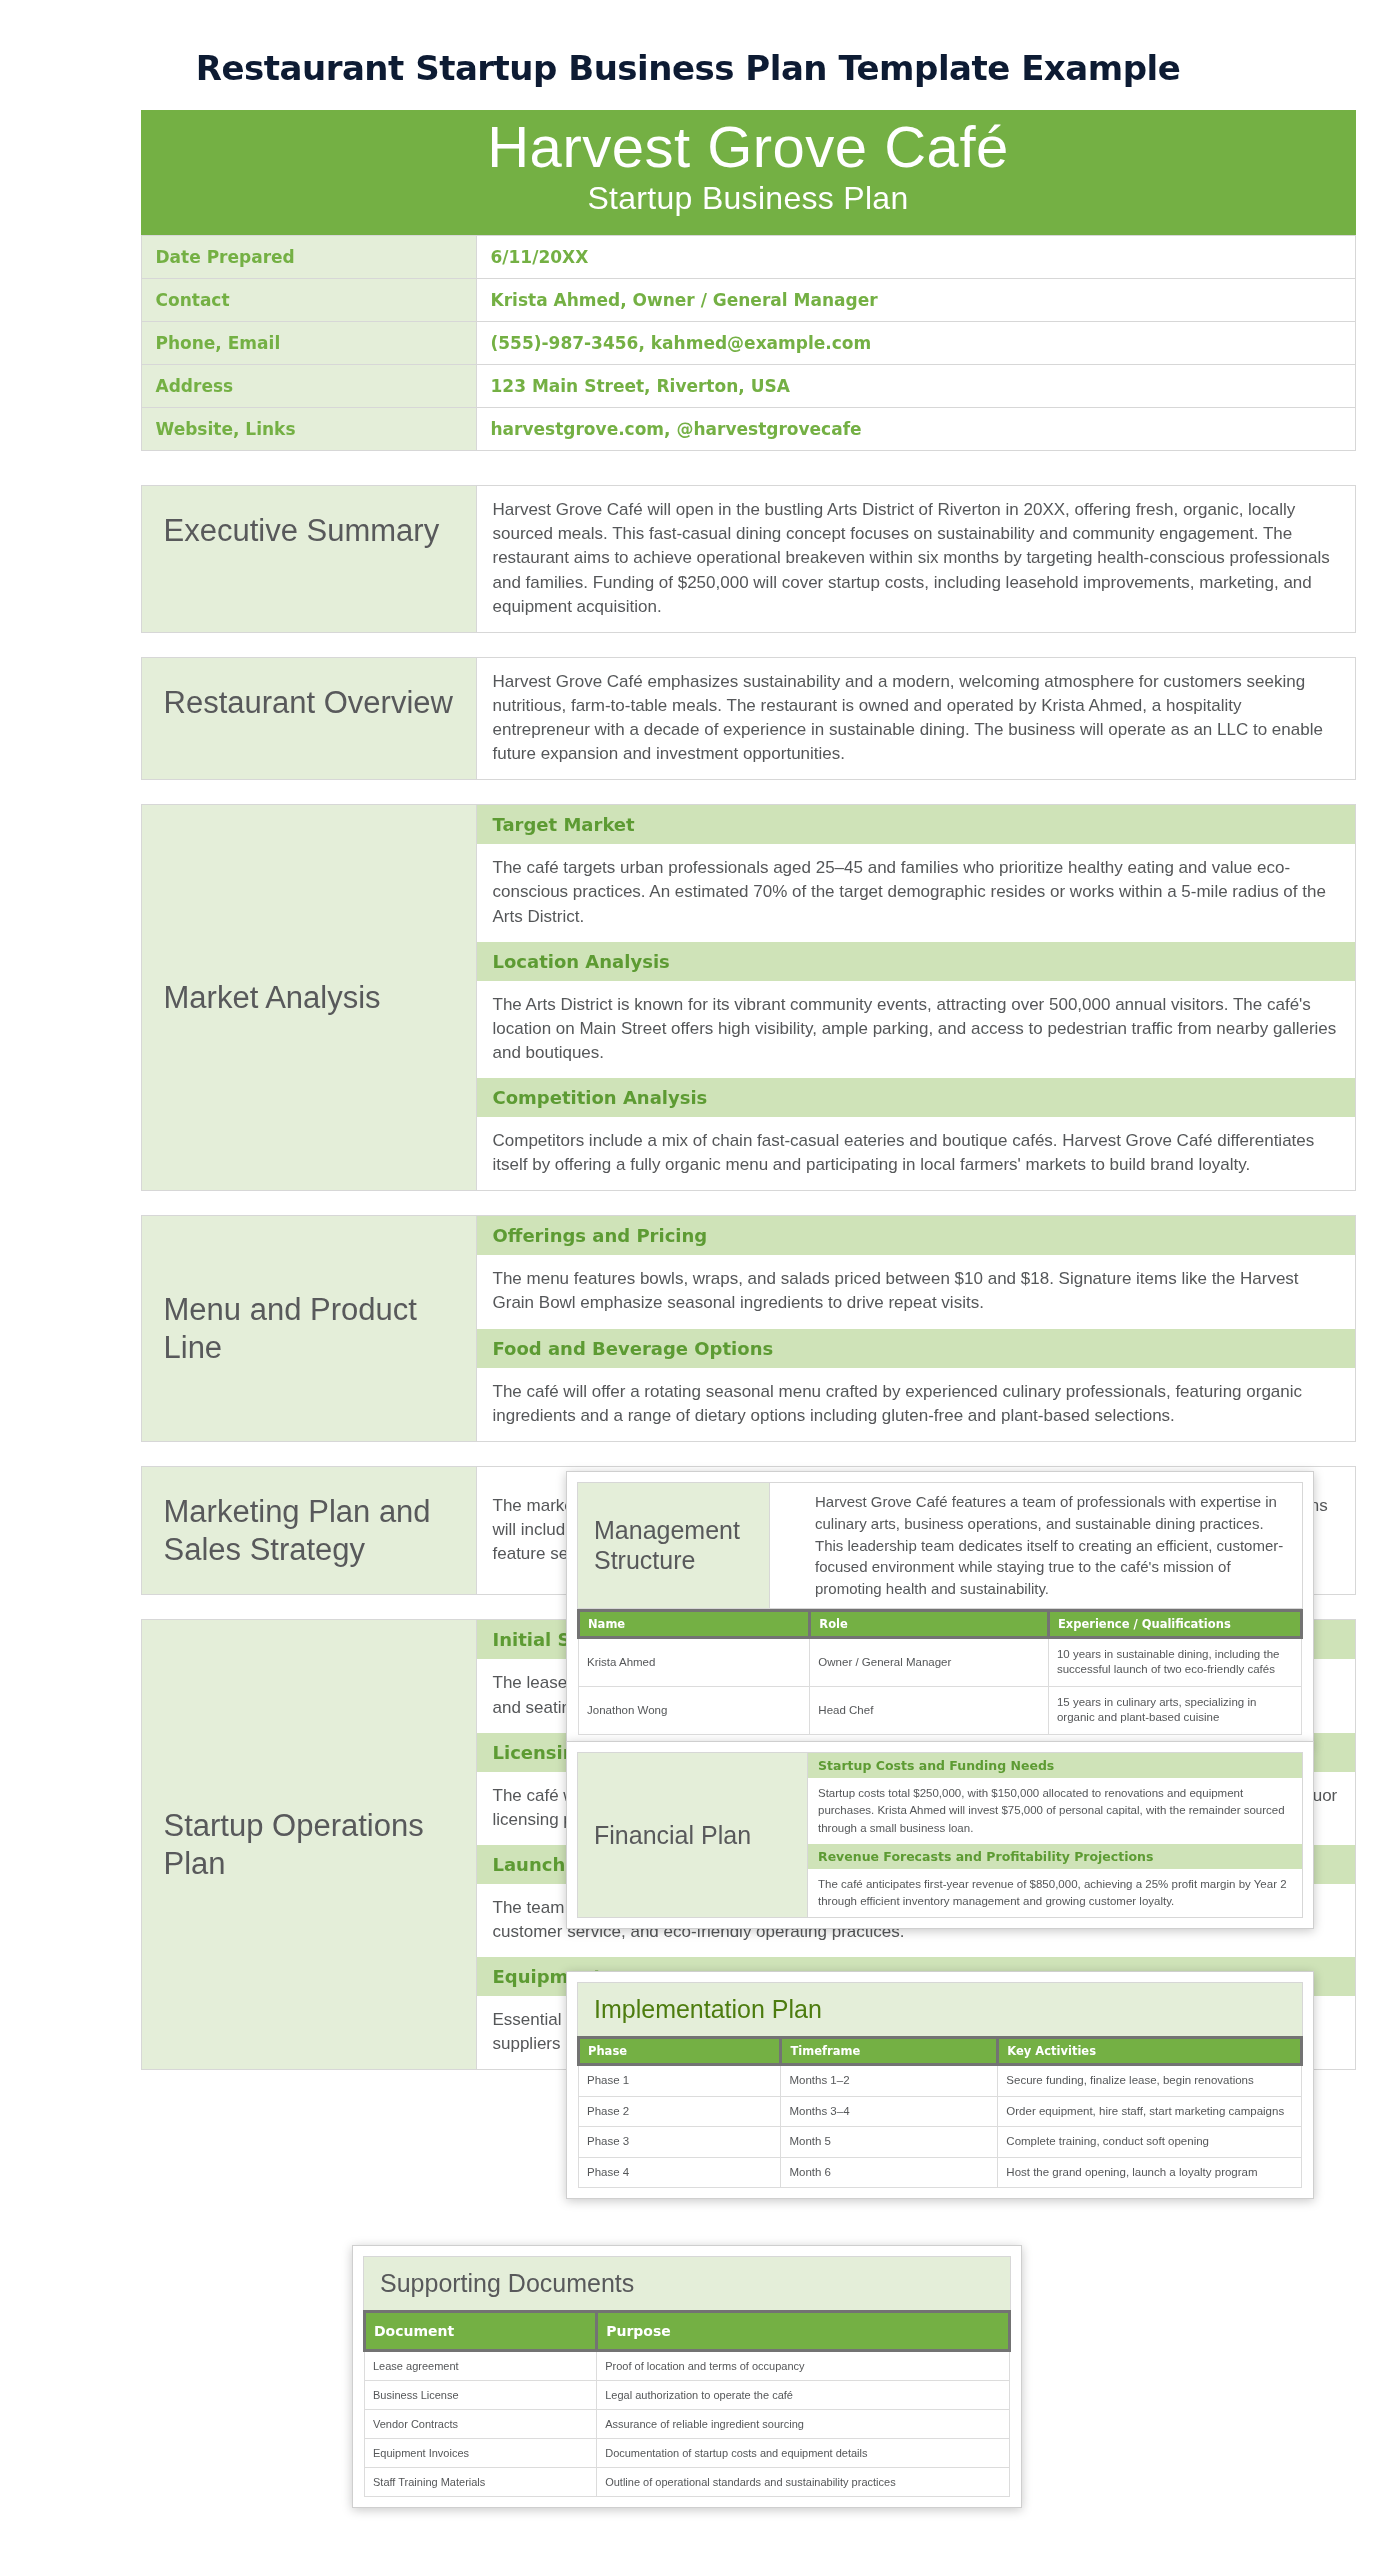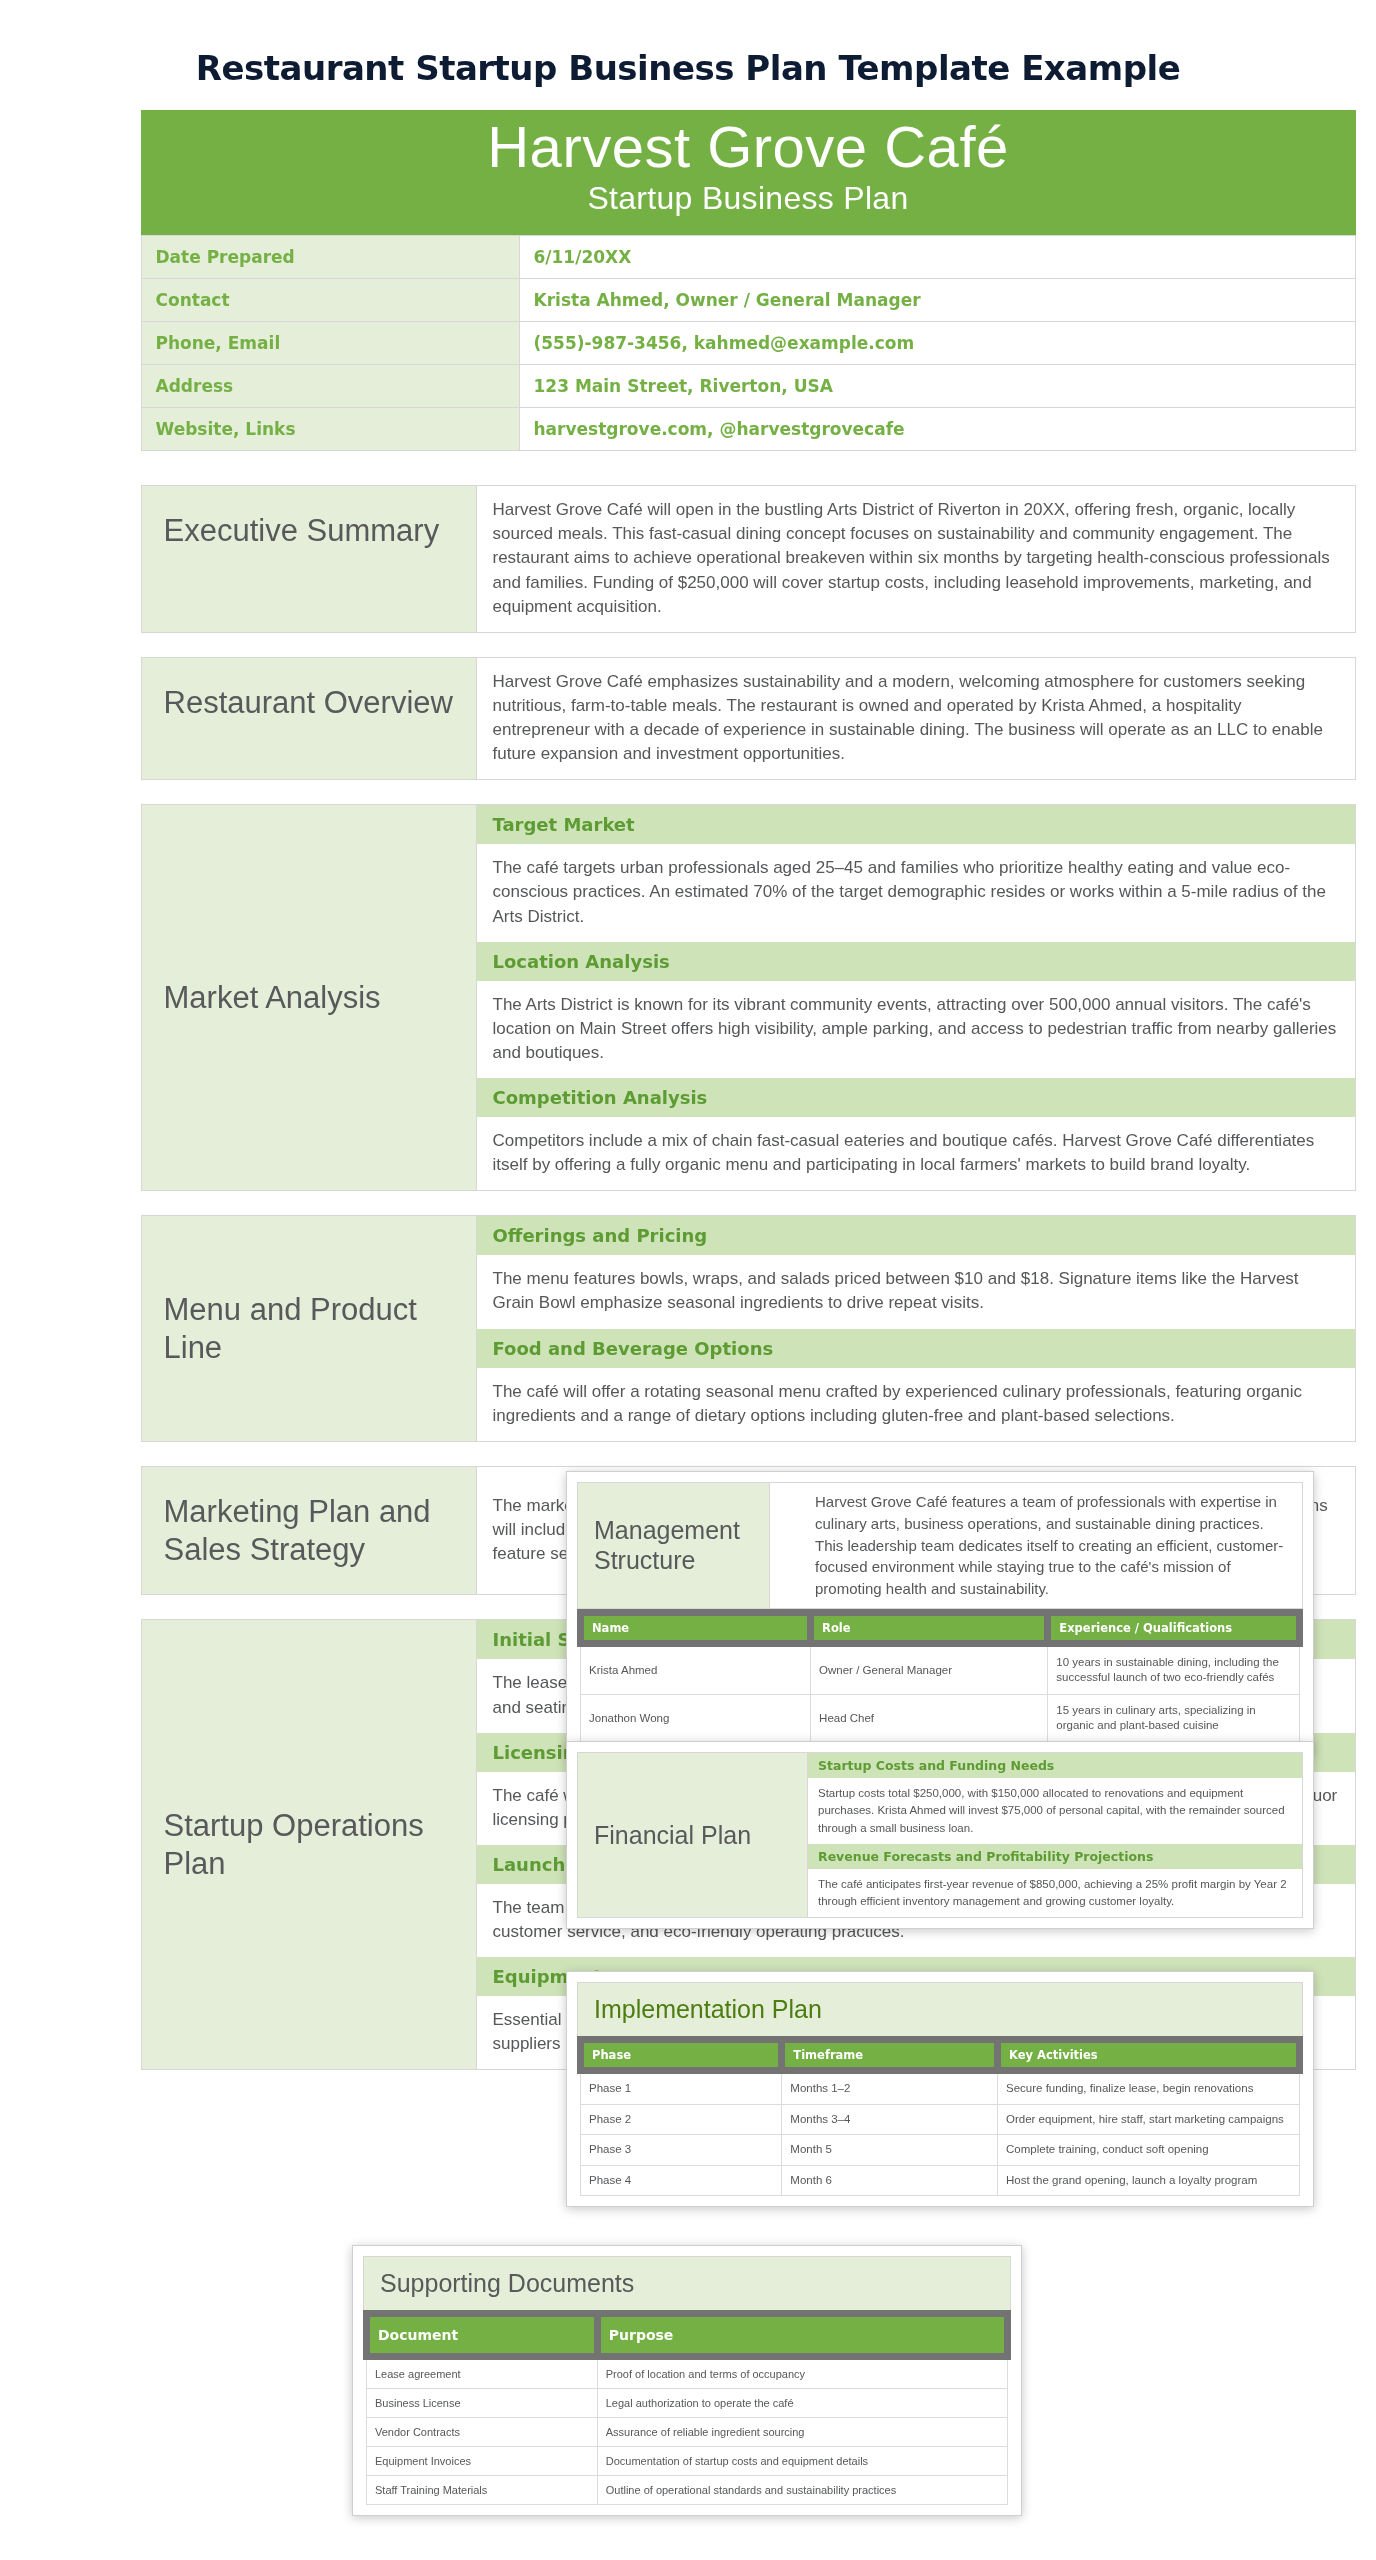--- a/index.html
+++ b/index.html
@@ -62,21 +62,21 @@
   .info-table td {
     border: 1px solid #d7d7d7;
     padding: 11px 14px;
     font-size: 17px;
     font-weight: bold;
     color: #74b044;
     font-family: "DejaVu Sans", sans-serif;
     vertical-align: middle;
   }
   .info-table td.k {
-    width: 378px;
+    width: 335px;
     background: #e4eed9;
   }
   .info-table td.v { background:#ffffff; }
 
   
   .block {
     width: 1215px;
     margin-top: 24px;
     border: 1px solid #d7d7d7;
     display: flex;
@@ -144,21 +144,21 @@
     width: 100%;
     border-collapse: collapse;
     table-layout: fixed;
   }
   table.dt th {
     background: #74b044;
     color: #ffffff;
     text-align: left;
     font-weight: bold;
     font-family: "DejaVu Sans", sans-serif;
-    border: 7px solid #737373;
+    border: 3px solid #737373;
   }
   table.dt td {
     border: 1px solid #dcdcdc;
     color: #555759;
     vertical-align: middle;
     background: #ffffff;
   }
 
   
   #card-management { left: 566px; top: 1471px; width: 748px; }

